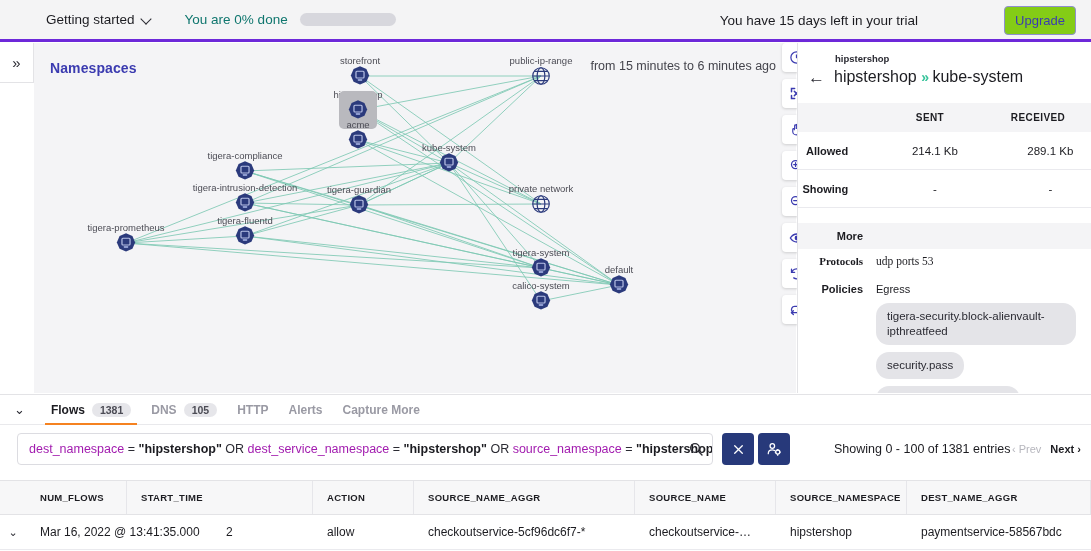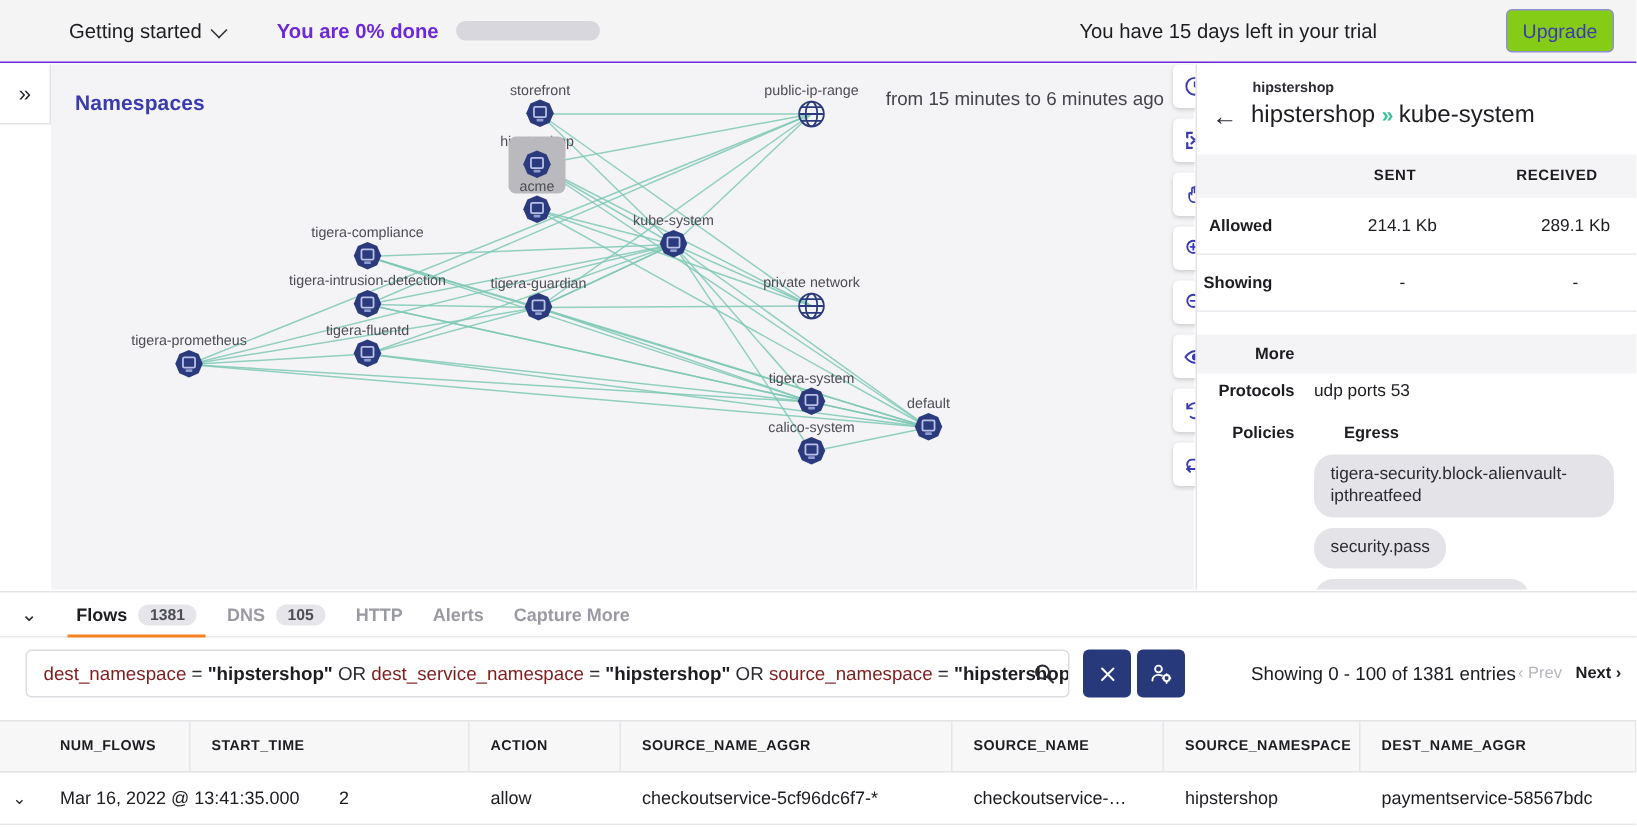--- a/index.html
+++ b/index.html
@@ -9,38 +9,38 @@
     overflow: hidden;
     background: #ffffff;
     font-family: "Liberation Sans", sans-serif;
     -webkit-font-smoothing: antialiased;
   }
   #app { position: relative; width: 1091px; height: 551px; }
 
   
   .topbar {
     position: absolute; left: 0; top: 0; width: 1091px; height: 42px;
-    background: #f4f4f5; border-bottom: 1px solid #6d28d9;
+    background: #f4f4f5; border-bottom: 3px solid #6d28d9;
     display: flex; align-items: center;
   }
   .getting-started {
     display: flex; align-items: center; gap: 7px;
     margin-left: 46px; font-size: 13.5px; color: #1c1c21; font-weight: 500;
     cursor: pointer;
   }
   .chev-down {
     width: 11px; height: 11px; position: relative; display: inline-block;
   }
   .chev-down::before {
     content: ""; position: absolute; left: 0; top: 1px;
     width: 7px; height: 7px;
     border-right: 1.6px solid #2b2b33; border-bottom: 1.6px solid #2b2b33;
     transform: rotate(45deg);
   }
-  .done-text { margin-left: 32px; font-size: 13.5px; color: #6d28d9; font-weight: 700;}
+  .done-text { margin-left: 32px; font-size: 13.5px; color: #0f766e; font-weight: 400;}
   .progress-track {
     margin-left: 12px; width: 96px; height: 13px; border-radius: 7px; background: #d7d7dd;
   }
   .trial-text {
     position: absolute; right: 173px; top: 13px;
     font-size: 13.5px; color: #1c1c21;
   }
   .upgrade-btn {
     position: absolute; right: 15px; top: 6px;
     width: 72px; height: 29px; border: 1px solid #8f8fd0; border-radius: 4px;
@@ -128,23 +128,23 @@
     position: absolute; left: 0; top: 180px; width: 294px; height: 26px;
     background: #f4f4f6; display: flex; align-items: center;
   }
   .more-bar span { width: 78px; text-align: right; padding-right: 13px;
                    font-size: 11px; font-weight: 700; color: #1c1c21; }
 
   .kv { position: absolute; left: 0; display: flex; width: 294px; }
   .kv .k { width: 78px; text-align: right; padding-right: 13px;
            font-size: 11px; font-weight: 700; color: #1c1c21; flex: none; }
   .kv .v { font-size: 11.5px; color: #1c1c21; }
-  .kv-protocols { top: 212px; }
+  .kv-protocols { top: 212px; font-family: Liberation Serif, serif; }
   .kv-policies  { top: 240px; }
-  .policy-dir { font-size: 11px; font-weight: 700; color: #1c1c21; margin-bottom: 8px; margin-left: 20px; }
+  .policy-dir { font-size: 11px; font-weight: 400; color: #1c1c21; margin-bottom: 8px; }
   .chip {
     display: inline-block; background: #e4e4e8; border-radius: 13px;
     padding: 6px 11px; font-size: 11.5px; color: #2b2b33; margin-bottom: 7px;
     max-width: 200px; line-height: 1.3;
   }
 
   
   .tabbar {
     position: absolute; left: 0; top: 394px; width: 1091px; height: 31px;
     background: #ffffff; border-top: 1px solid #e3e3e6; border-bottom: 1px solid #e9e9ec;
@@ -166,21 +166,21 @@
   }
 
   
   .searchrow { position: absolute; left: 0; top: 428px; width: 1091px; height: 48px; background: #ffffff; }
   .search-box {
     position: absolute; left: 17px; top: 5px; width: 696px; height: 32px;
     border: 1px solid #dcdce1; border-radius: 4px; background: #ffffff;
     display: flex; align-items: center; padding: 0 0 0 11px; overflow: hidden;
   }
   .query { font-size: 12.5px; white-space: nowrap; color: #1c1c21; }
-  .q-field { color: #7f1d1d; }
+  .q-field { color: #a21caf; }
   .q-op { color: #2b2b33; }
   .q-val { color: #1c1c21; font-weight: 700; }
   .search-mag { position: absolute; right: 8px; top: 7px; color: #2b2b33; }
   .sq-btn {
     position: absolute; top: 5px; width: 32px; height: 32px;
     background: #27397a; border-radius: 4px; display: flex;
     align-items: center; justify-content: center; cursor: pointer; color: #fff;
   }
   .sq-clear { left: 722px; }
   .sq-user  { left: 758px; }

